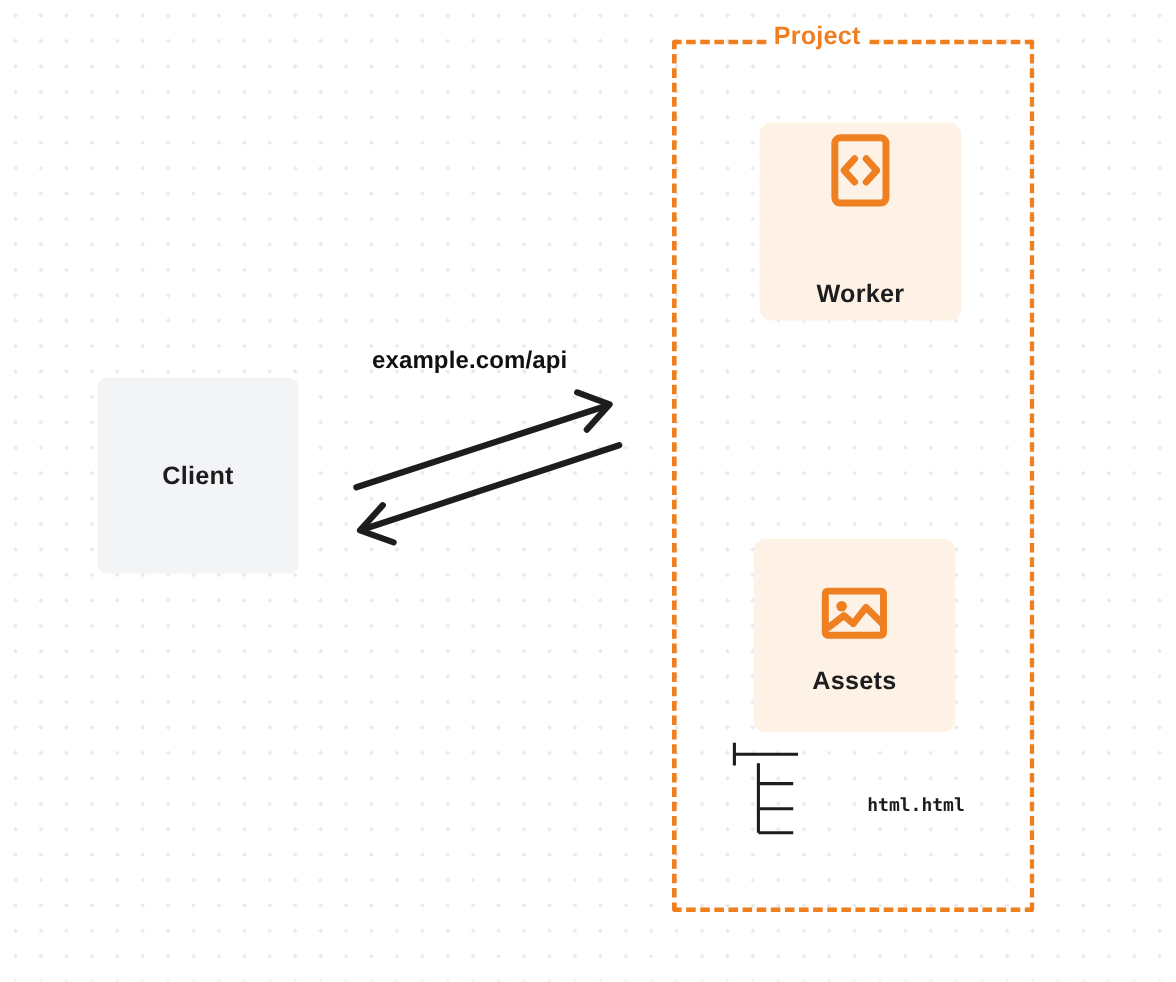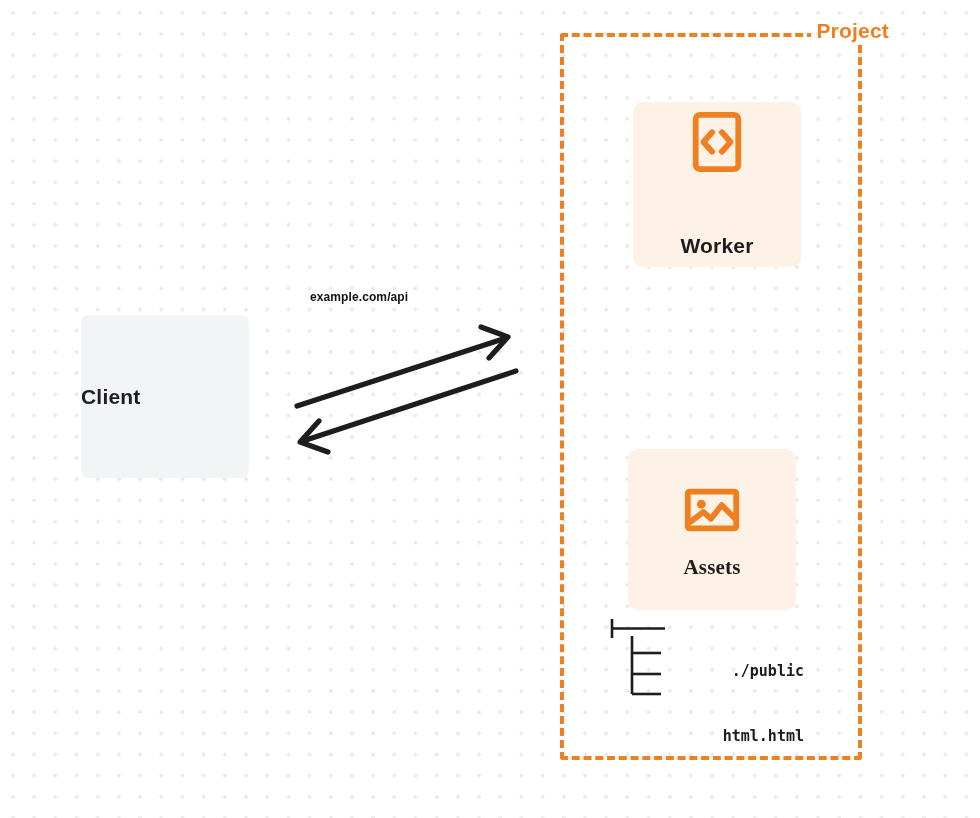--- a/index.html
+++ b/index.html
@@ -28,63 +28,64 @@
     height: 163px;
     background: #f3f4f6;
     border-radius: 8px;
   }
   .client-label {
     position: absolute;
     left: 0;
     right: 0;
     top: 50%;
     transform: translateY(-50%);
+    text-align: center;
     font-size: 21px;
     font-weight: bold;
     color: #1d1d1f;
     letter-spacing: 0.2px;
   }
 
   
   .arrow-layer {
     position: absolute;
     left: 0;
     top: 0;
     width: 980px;
     height: 818px;
     pointer-events: none;
   }
   .edge-label {
     position: absolute;
     left: 310px;
     top: 290px;
-    font-size: 12px;
+    font-size: 20px;
     font-weight: bold;
     color: #111114;
     letter-spacing: 0.1px;
     white-space: nowrap;
   }
 
   
   .project-box {
     position: absolute;
     left: 560px;
     top: 33px;
     width: 302px;
     height: 727px;
     border: 4px dashed #ef8022;
     border-radius: 3px;
     box-sizing: border-box;
   }
   .project-title {
     position: absolute;
-    left: 592px;
+    left: 530px;
     top: 19px;
     width: 302px;
-    text-align: right;
+    text-align: center;
   }
   .project-title span {
     display: inline-block;
     background: #ffffff;
     padding: 0 5px;
     font-size: 21px;
     font-weight: bold;
     color: #ef8022;
     letter-spacing: 0.2px;
   }
@@ -104,21 +105,20 @@
     top: 102px;
     width: 168px;
     height: 165px;
     gap: 47px;
   }
   .card-assets {
     left: 628px;
     top: 449px;
     width: 168px;
     height: 161px;
-    font-family: Liberation Serif, serif;
   }
   .card-icon {
     width: 62px;
     height: 62px;
     display: block;
     margin-bottom: 14px;
   }
   .card-label {
     font-size: 21px;
     font-weight: bold;
@@ -198,18 +198,17 @@
       <line x1="8" y1="3" x2="8" y2="22"></line>
       <line x1="8" y1="12.5" x2="61" y2="12.5"></line>
       <line x1="28" y1="20" x2="28" y2="78"></line>
       <line x1="28" y1="37" x2="57" y2="37"></line>
       <line x1="28" y1="58" x2="57" y2="58"></line>
       <line x1="28" y1="78" x2="57" y2="78"></line>
     </g>
   </svg>
 
   <div class="file-tree">
-    <div>./public</div>
     <div>html.html</div>
     
   </div>
 
 </div>
 
 </body></html>

